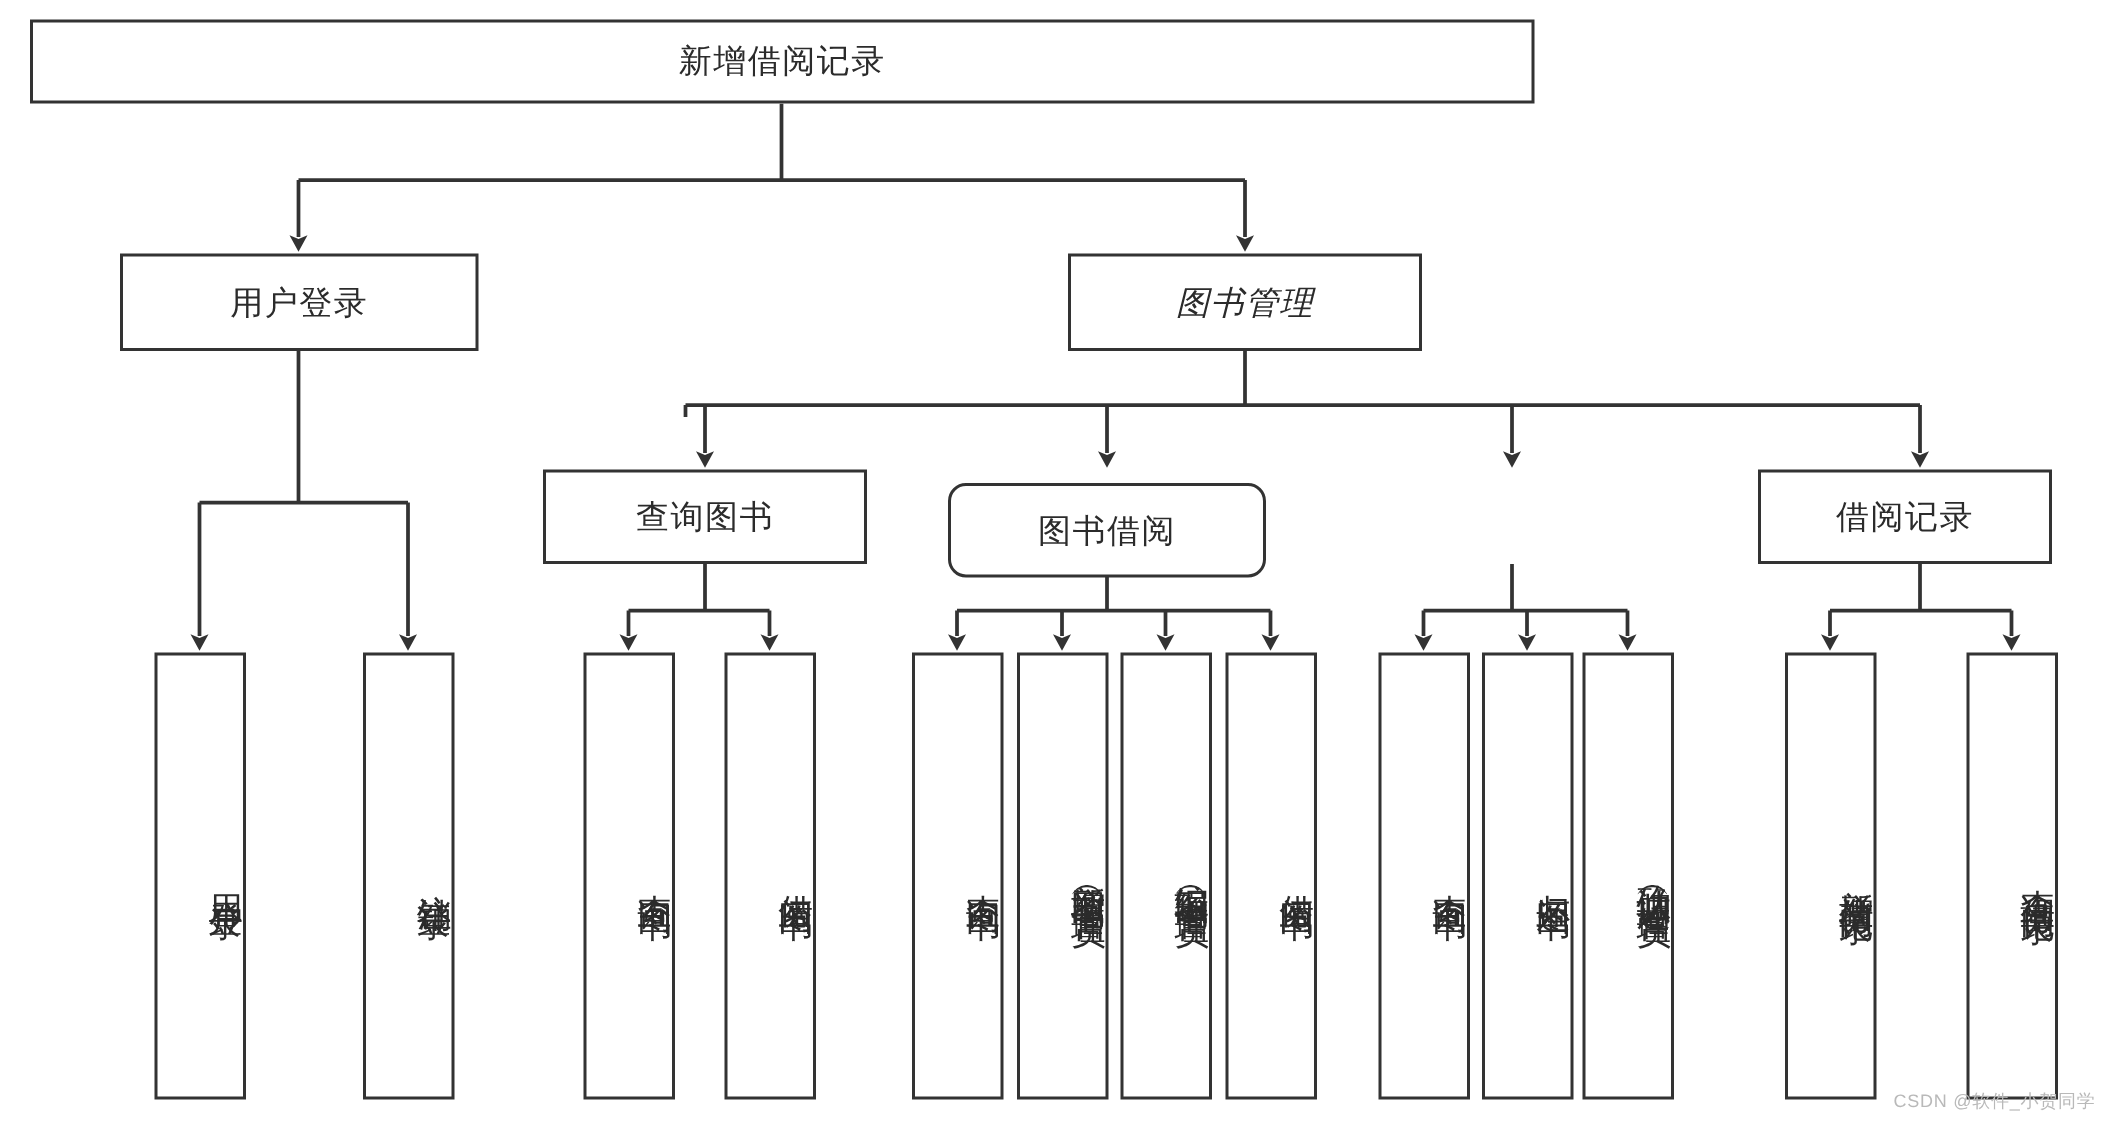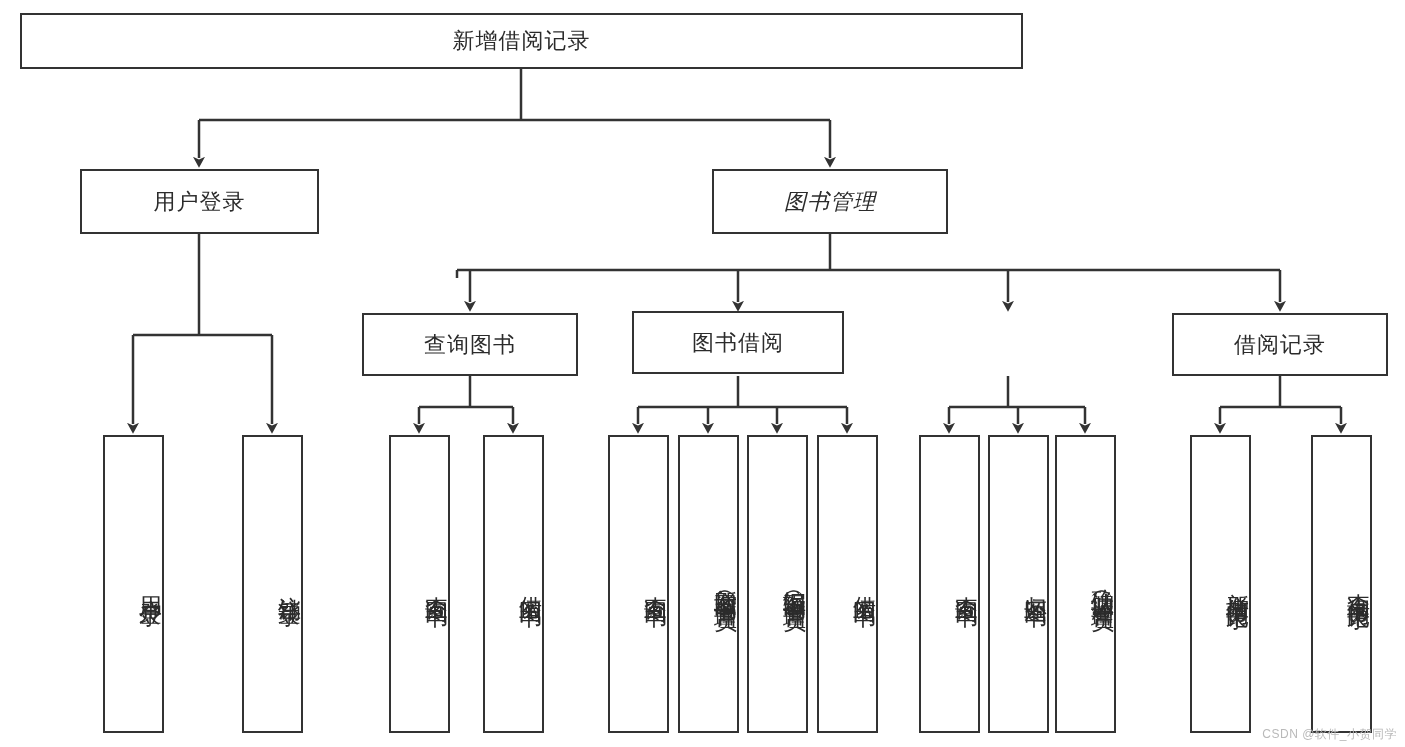--- a/index.html
+++ b/index.html
@@ -129,24 +129,24 @@
   <div class="node horiz" style="left:80px; top:169px; width:239px; height:65px;">
     <span>用户登录</span>
   </div>
   <div class="node horiz" style="left:712px; top:169px; width:236px; height:65px;font-style:italic;">
     <span>图书管理</span>
   </div>
 
   <div class="node horiz" style="left:362px; top:313px; width:216px; height:63px;">
     <span>查询图书</span>
   </div>
-  <div class="node horiz" style="left:632px; top:311px; width:212px; height:63px;">
+  <div class="node horiz" style="left:632px; top:322px; width:212px; height:63px;border-radius:12px;">
     <span>图书借阅</span>
   </div>
-  <div class="node horiz" style="left:1172px; top:313px; width:216px; height:63px;">
+  <div class="node horiz" style="left:1172px; top:313px; width:196px; height:63px;">
     <span>借阅记录</span>
   </div>
 
   <div class="node vert" style="left:103px; top:435px; width:61px; height:298px;">
     <span class="vlabel">用户登录</span>
   </div>
   <div class="node vert" style="left:242px; top:435px; width:61px; height:298px;">
     <span class="vlabel">注销登录</span>
   </div>
   <div class="node vert" style="left:389px; top:435px; width:61px; height:298px;">

